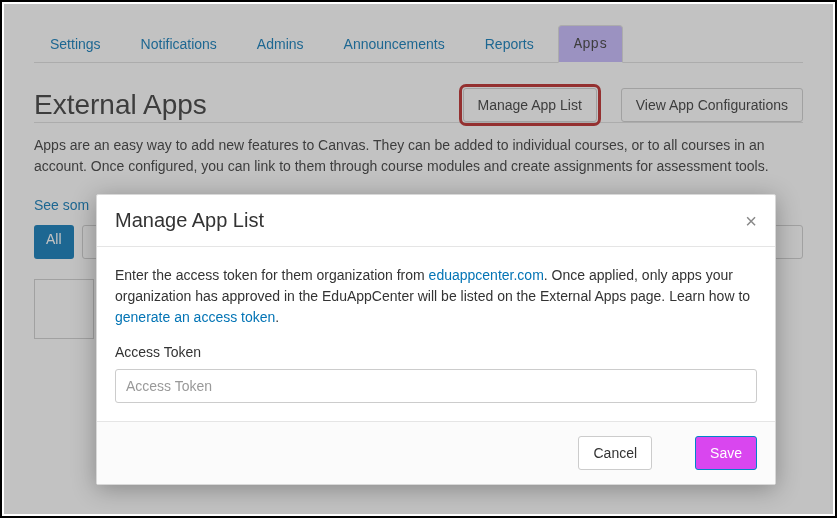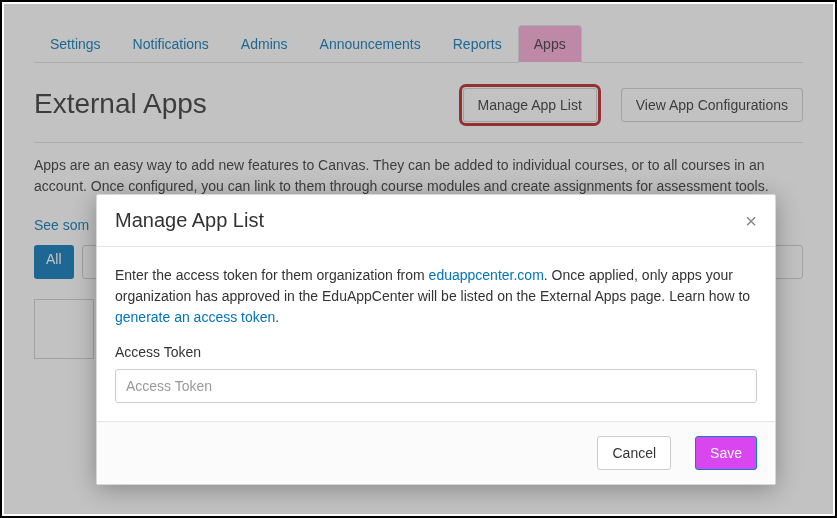--- a/index.html
+++ b/index.html
@@ -19,45 +19,46 @@
       pointer-events: none;
     }
     .page {
       position: absolute; inset: 2px;
       background: #fff;
       padding: 20px 30px;
     }
     .tabs {
       display: flex;
       border-bottom: 1px solid #ddd;
-      gap: 0;
+      gap: 8px;
       margin-bottom: 25px;
     }
     .tab {
       padding: 10px 15px;
       color: #0374B5;
       font-size: 14px;
       cursor: pointer;
       border: 1px solid transparent;
       position: relative;
       top: 1px;
     }
     .tab.active {
       color: #333;
       border: 1px solid #ddd;
       border-bottom-color: #fff;
       border-radius: 4px 4px 0 0;
-      background: #f9a8d4;
+      background: #c4b5fd;
+      font-family: Liberation Mono, monospace;
     }
     .header-row {
       display: flex;
       justify-content: space-between;
-      align-items: flex-start;
+      align-items: center;
       border-bottom: 1px solid #ddd;
-      padding-bottom: 20px;
+      padding-bottom: 0;
       margin-bottom: 12px;
     }
     .h1 { font-size: 28px; font-weight: 400; color: #333; }
     .btn {
       display: inline-block;
       padding: 8px 14px;
       border: 1px solid #ccc;
       background: #fff;
       color: #333;
       border-radius: 3px;
@@ -122,21 +123,21 @@
     .text-input {
       width: 100%;
       border: 1px solid #ccc;
       border-radius: 3px;
       padding: 8px 10px;
       font-size: 14px;
       color: #333;
     }
     .text-input::placeholder { color: #999; }
     .modal-footer {
-      display: flex; justify-content: flex-end; gap: 4px;
+      display: flex; justify-content: flex-end; gap: 23px;
       padding: 14px 18px;
       border-top: 1px solid #e5e5e5;
       background: #fbfbfb;
     }
     .btn-primary {
       background: #d946ef;
       border-color: #0084c9;
       color: #fff;
     }
   </style>

